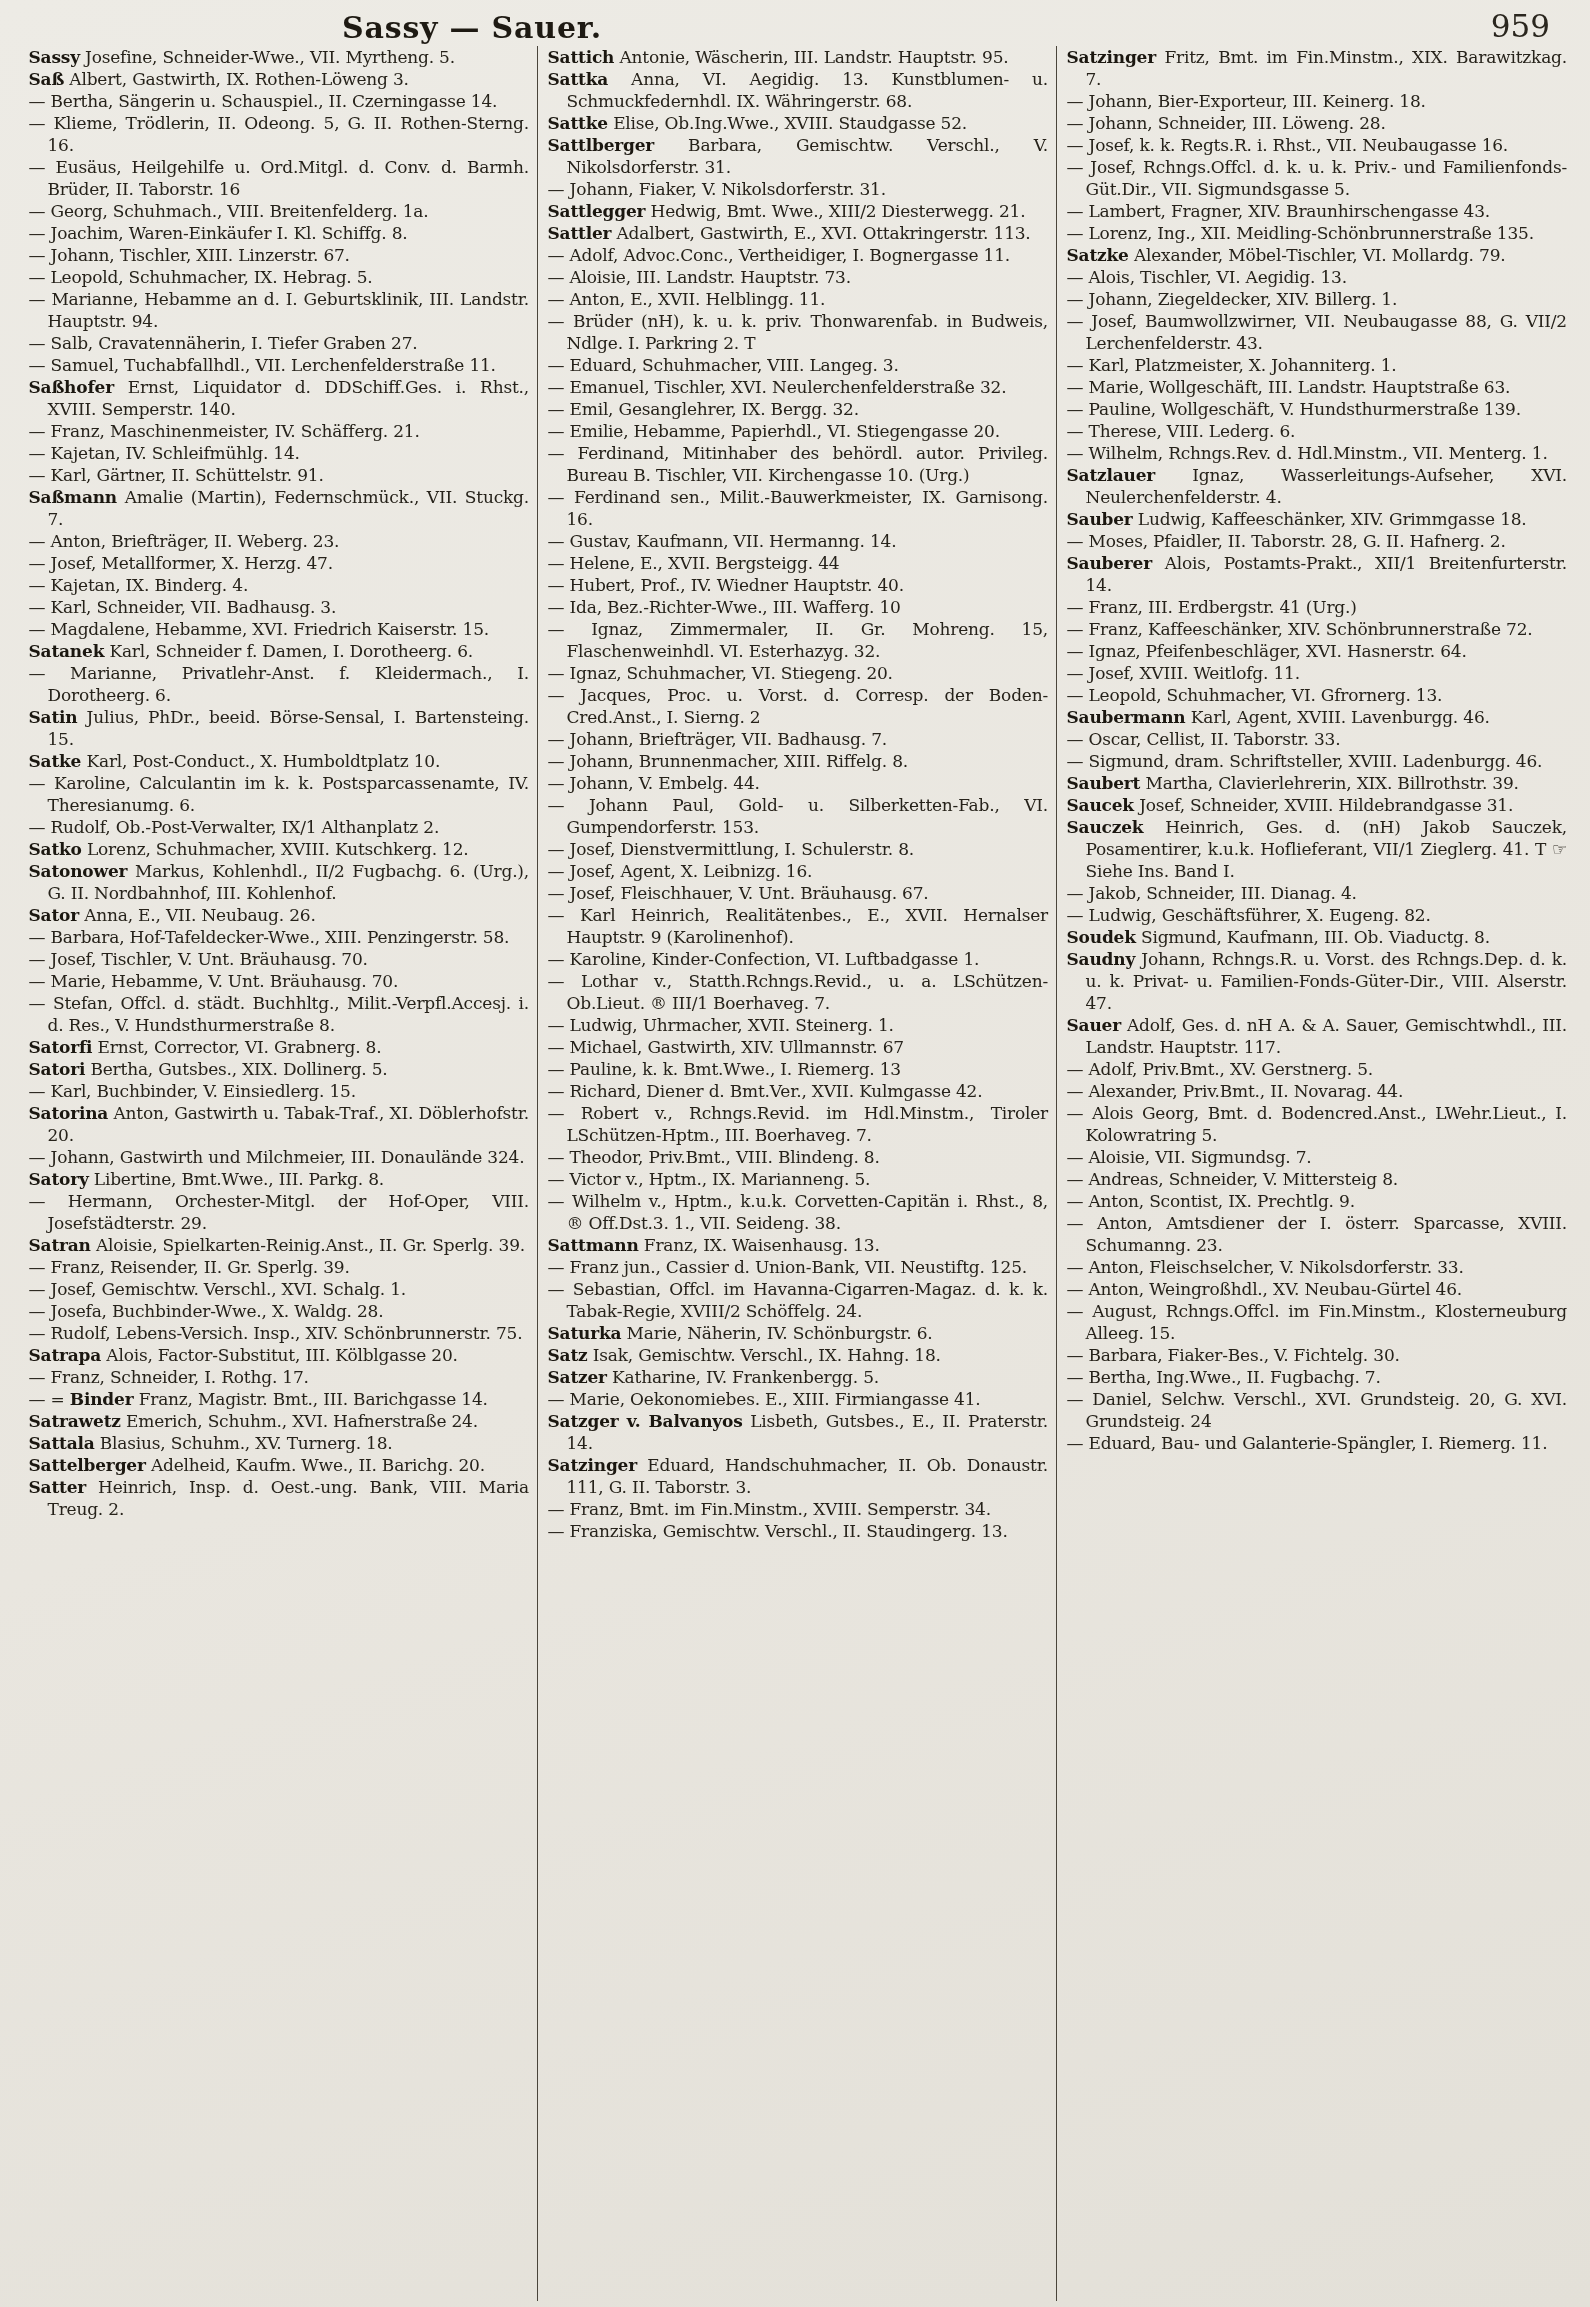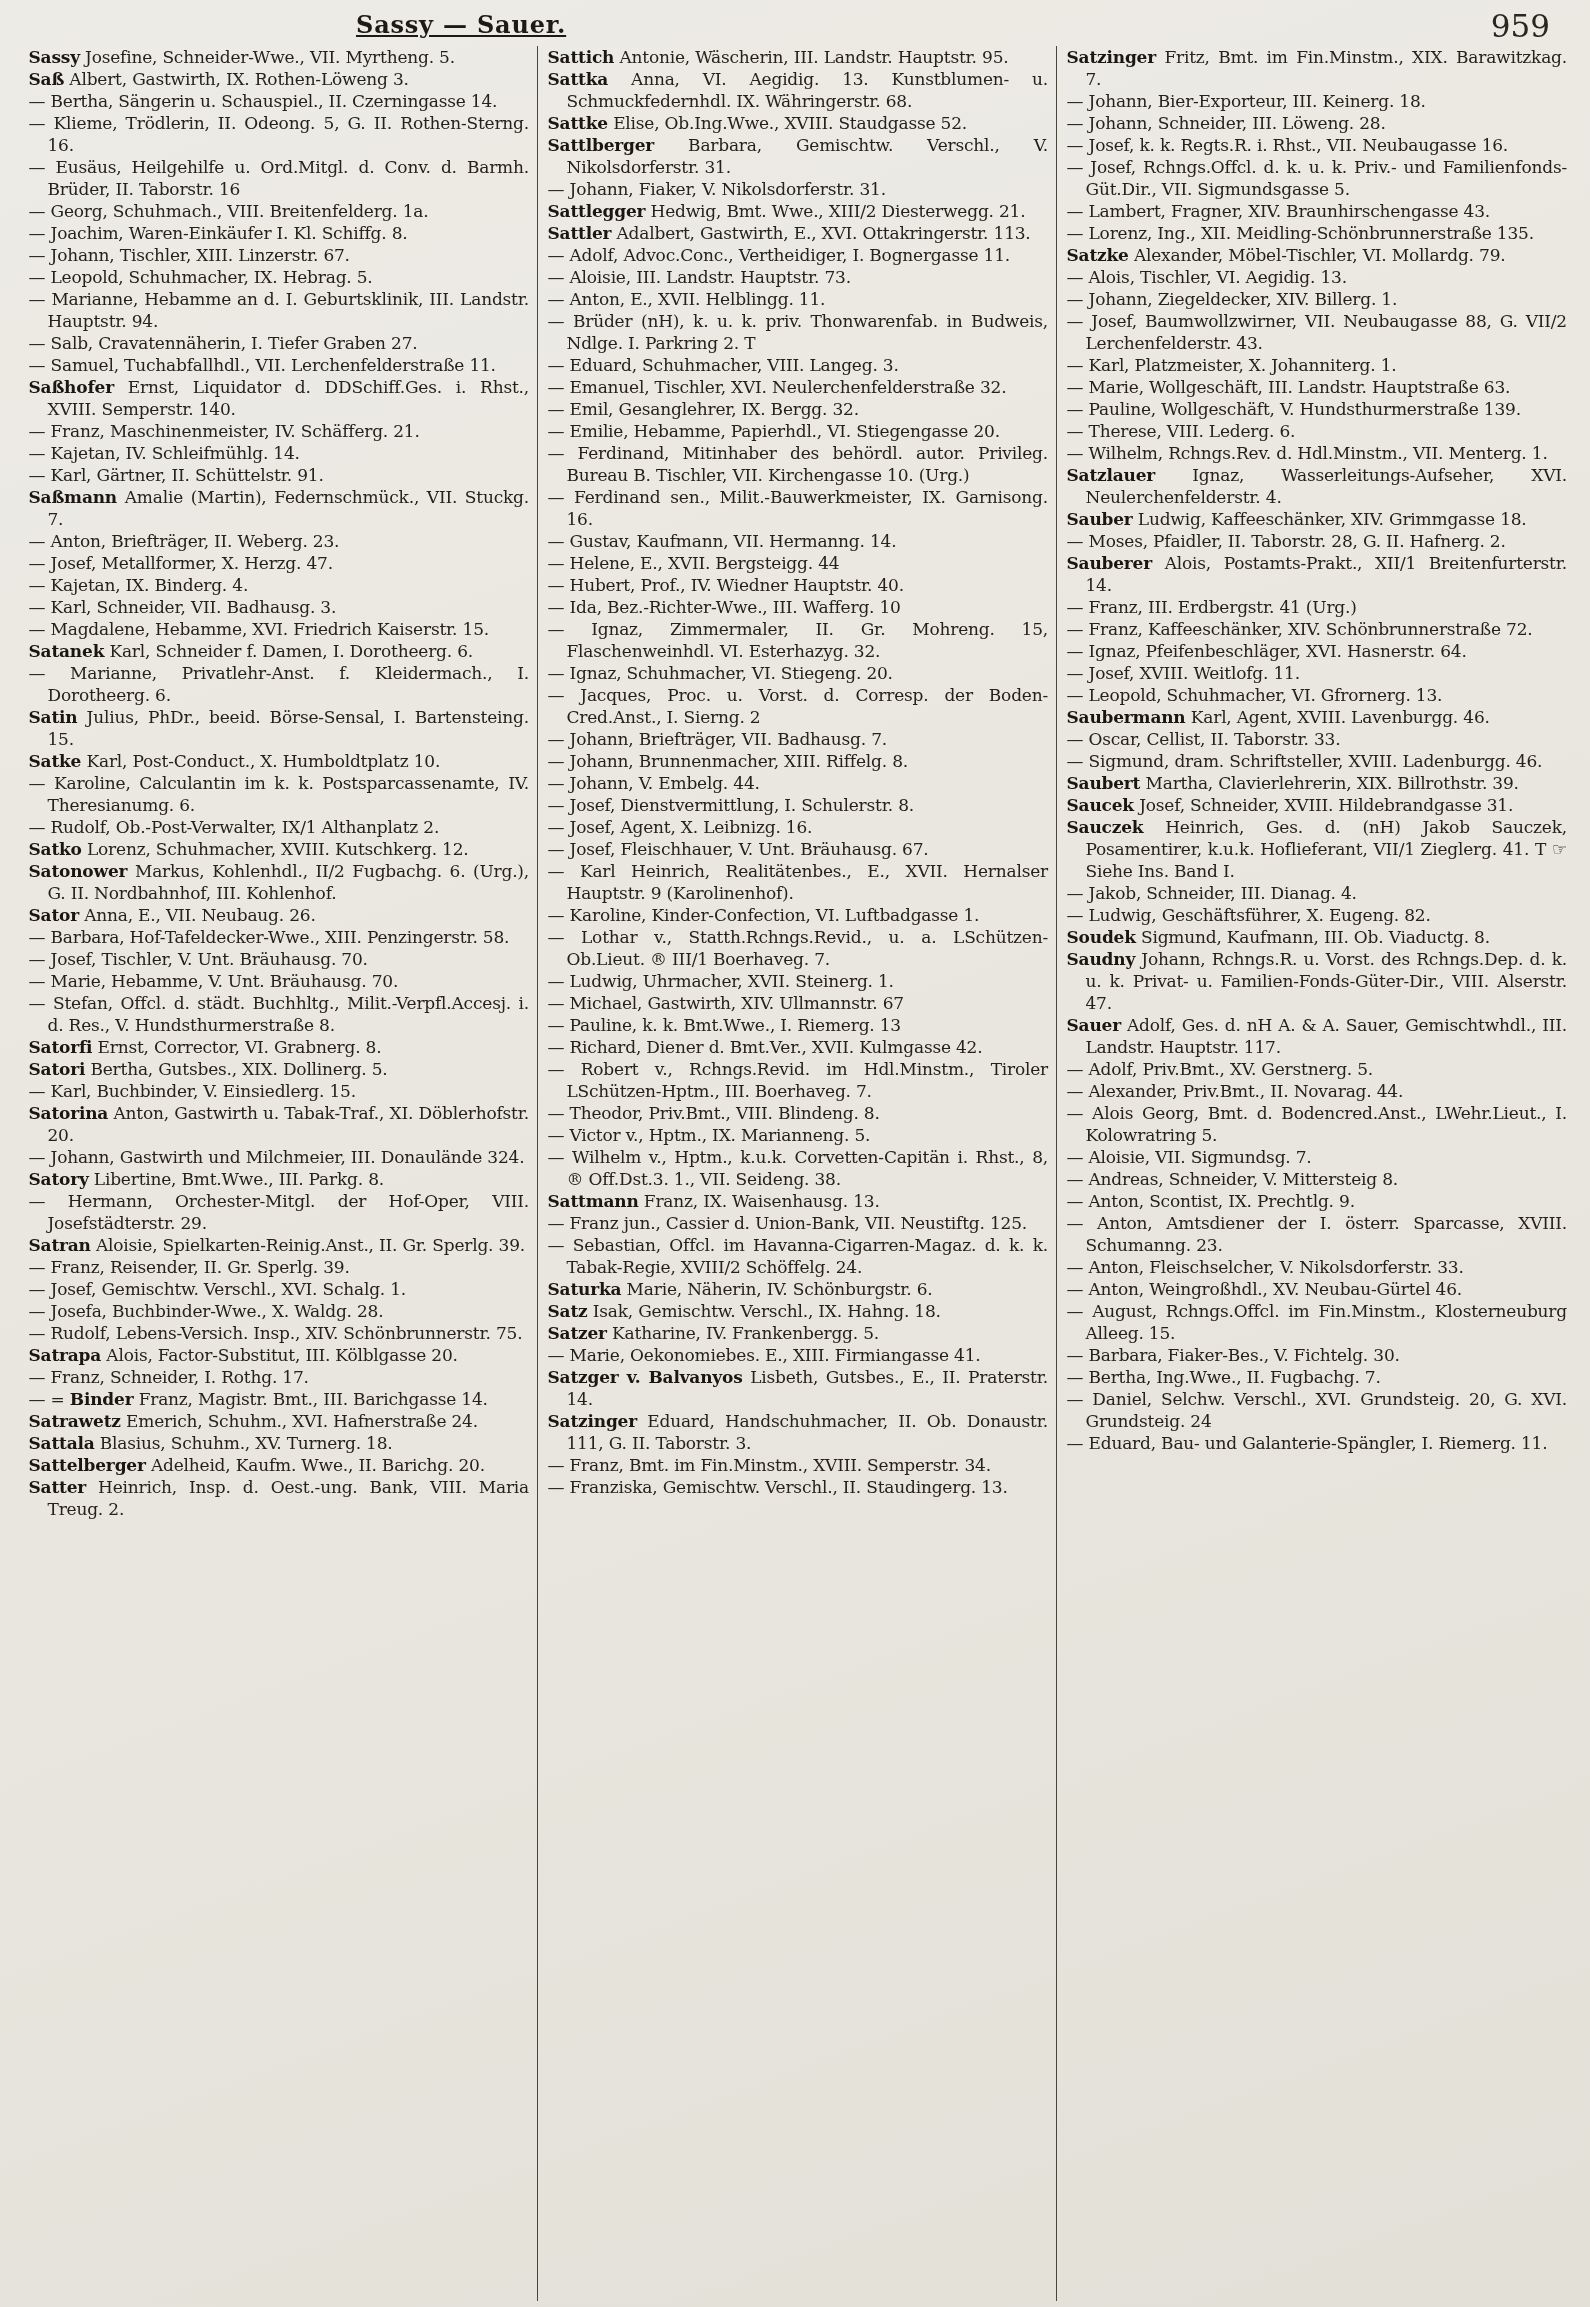--- a/index.html
+++ b/index.html
@@ -10,24 +10,23 @@
   }
   .page {
     position: relative;
     width: 1591px; height: 2307px;
     background: linear-gradient(160deg, #edebe5 0%, #e9e6df 55%, #e3e0d8 100%);
     color: #26221a;
     overflow: hidden;
   }
   .page-head { position: absolute; top: 0; left: 0; right: 0; height: 45px; }
   .head-title {
-    position: absolute; top: 9.5px; left: 356px;
-    font-size: 24px; font-weight: bold; letter-spacing: 0.8px;
+    position: absolute; top: 9.5px; left: 342px;
+    font-size: 30px; font-weight: bold; letter-spacing: 0.8px;
     color: #1e1a13;
-    text-decoration: underline;
   }
   .head-page-number {
     position: absolute; top: 8px; right: 41px;
     font-size: 31px; color: #2a261e;
   }
   .columns {
     position: absolute; top: 46px; left: 19px; right: 16px; bottom: 6.4px;
     display: flex;
   }
   .col {
@@ -133,20 +132,21 @@
         <p class="entry"><span>— </span><span>Gustav, Kaufmann, VII. Hermanng. 14.</span></p>
         <p class="entry"><span>— </span><span>Helene, E., XVII. Bergsteigg. 44</span></p>
         <p class="entry"><span>— </span><span>Hubert, Prof., IV. Wiedner Hauptstr. 40.</span></p>
         <p class="entry"><span>— </span><span>Ida, Bez.-Richter-Wwe., III. Wafferg. 10</span></p>
         <p class="entry"><span>— </span><span>Ignaz, Zimmermaler, II. Gr. Mohreng. 15, Flaschenweinhdl. VI. Esterhazyg. 32.</span></p>
         <p class="entry"><span>— </span><span>Ignaz, Schuhmacher, VI. Stiegeng. 20.</span></p>
         <p class="entry"><span>— </span><span>Jacques, Proc. u. Vorst. d. Corresp. der Boden-Cred.Anst., I. Sierng. 2</span></p>
         <p class="entry"><span>— </span><span>Johann, Briefträger, VII. Badhausg. 7.</span></p>
         <p class="entry"><span>— </span><span>Johann, Brunnenmacher, XIII. Riffelg. 8.</span></p>
         <p class="entry"><span>— </span><span>Johann, V. Embelg. 44.</span></p>
+        <p class="entry"><span>— </span><span>Johann Paul, Gold- u. Silberketten-Fab., VI. Gumpendorferstr. 153.</span></p>
         <p class="entry"><span>— </span><span>Josef, Dienstvermittlung, I. Schulerstr. 8.</span></p>
         <p class="entry"><span>— </span><span>Josef, Agent, X. Leibnizg. 16.</span></p>
         <p class="entry"><span>— </span><span>Josef, Fleischhauer, V. Unt. Bräuhausg. 67.</span></p>
         <p class="entry"><span>— </span><span>Karl Heinrich, Realitätenbes., E., XVII. Hernalser Hauptstr. 9 (Karolinenhof).</span></p>
         <p class="entry"><span>— </span><span>Karoline, Kinder-Confection, VI. Luftbadgasse 1.</span></p>
         <p class="entry"><span>— </span><span>Lothar v., Statth.Rchngs.Revid., u. a. LSchützen-Ob.Lieut. ® III/1 Boerhaveg. 7.</span></p>
         <p class="entry"><span>— </span><span>Ludwig, Uhrmacher, XVII. Steinerg. 1.</span></p>
         <p class="entry"><span>— </span><span>Michael, Gastwirth, XIV. Ullmannstr. 67</span></p>
         <p class="entry"><span>— </span><span>Pauline, k. k. Bmt.Wwe., I. Riemerg. 13</span></p>
         <p class="entry"><span>— </span><span>Richard, Diener d. Bmt.Ver., XVII. Kulmgasse 42.</span></p>

